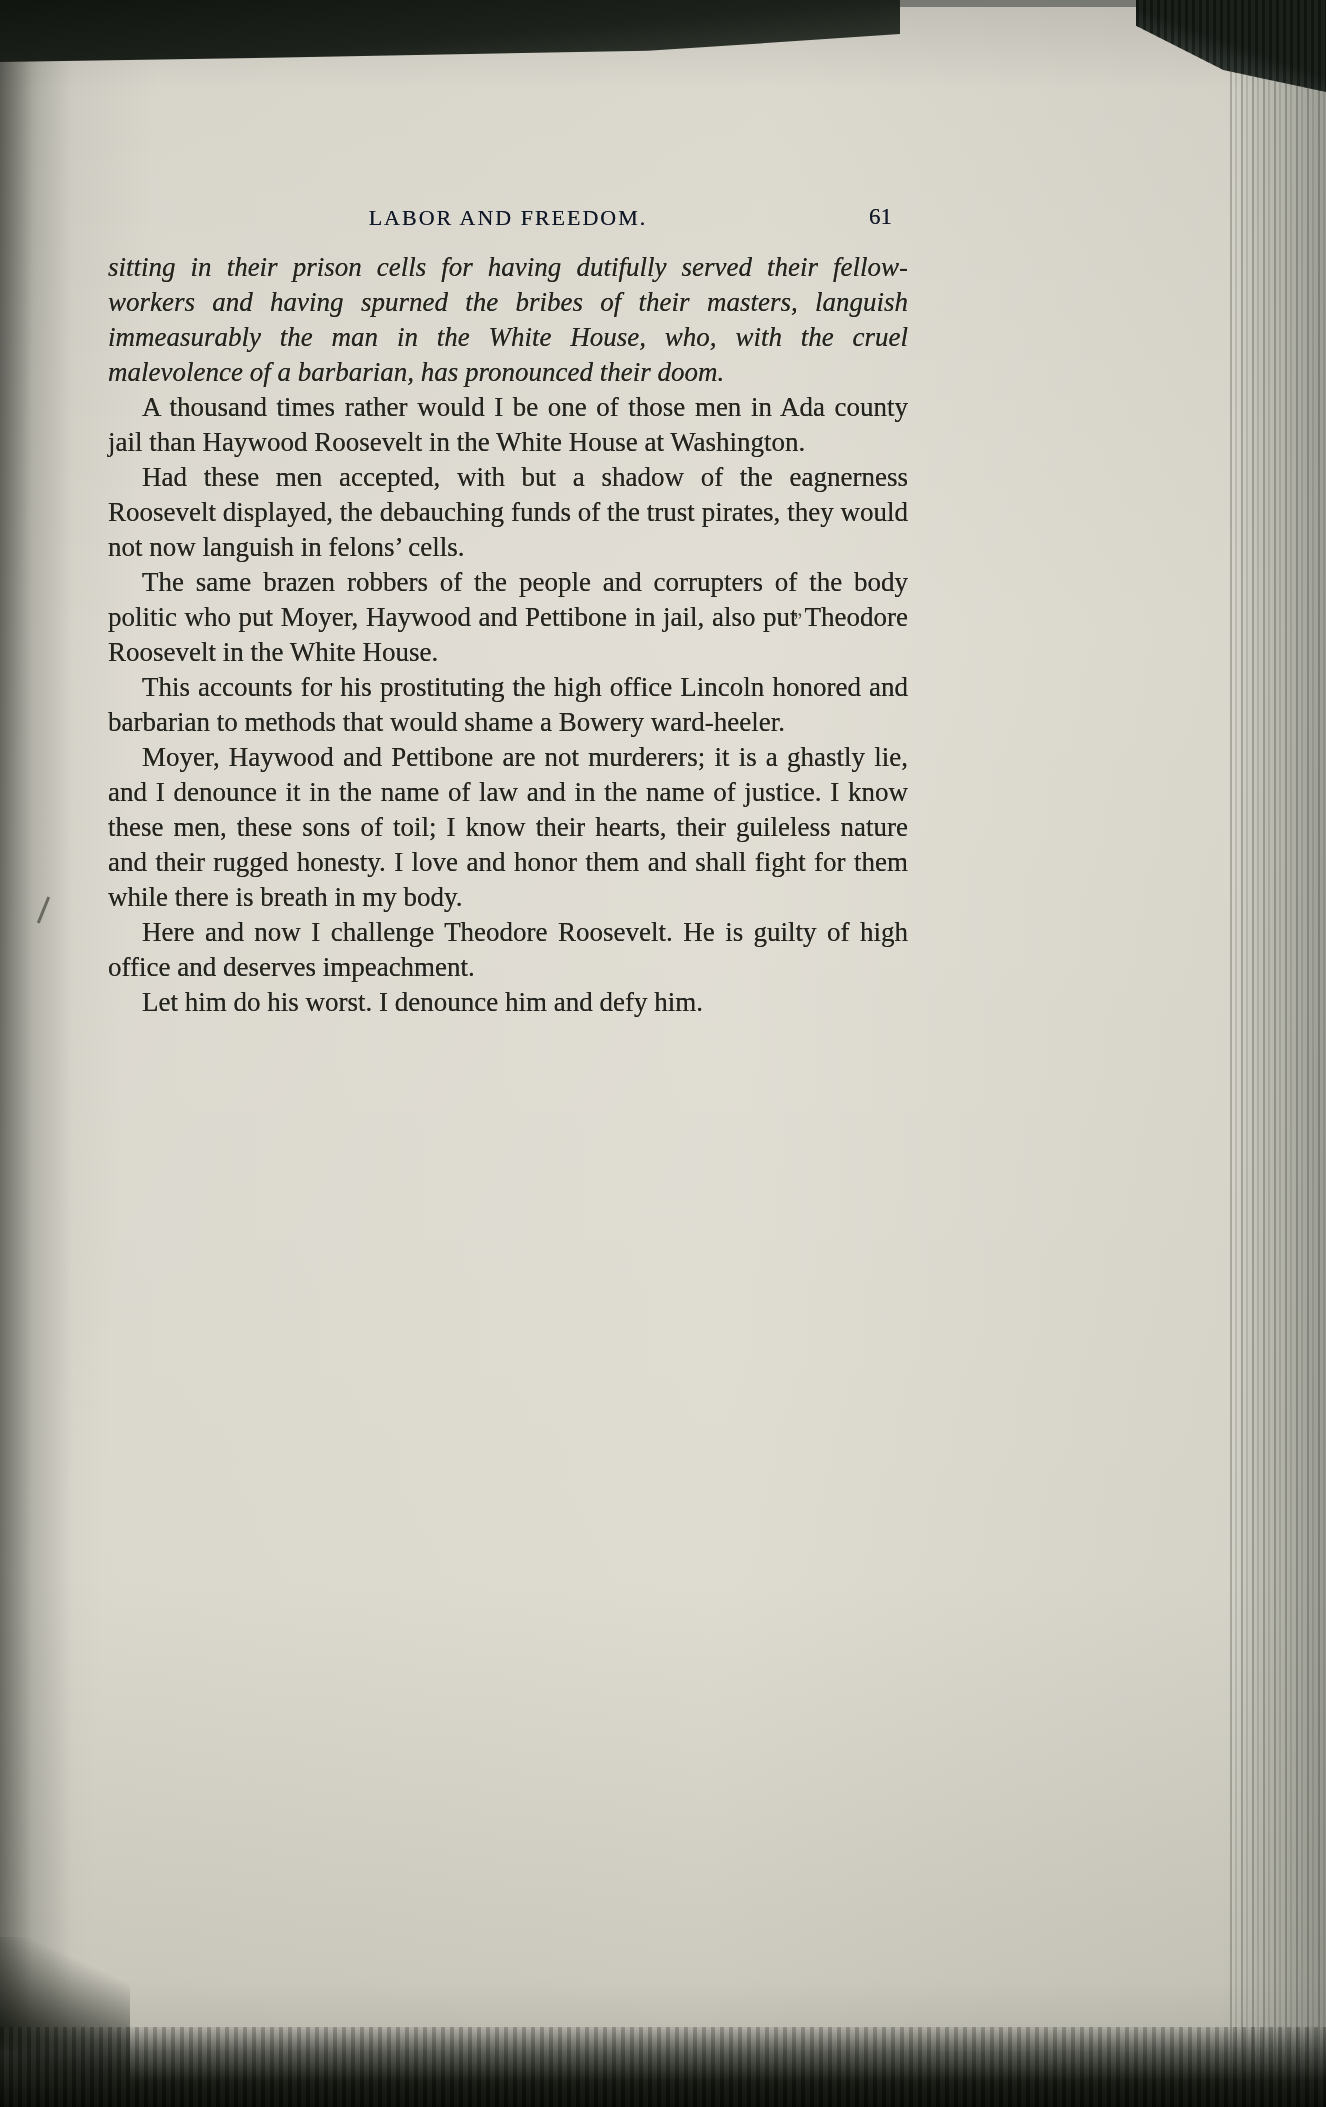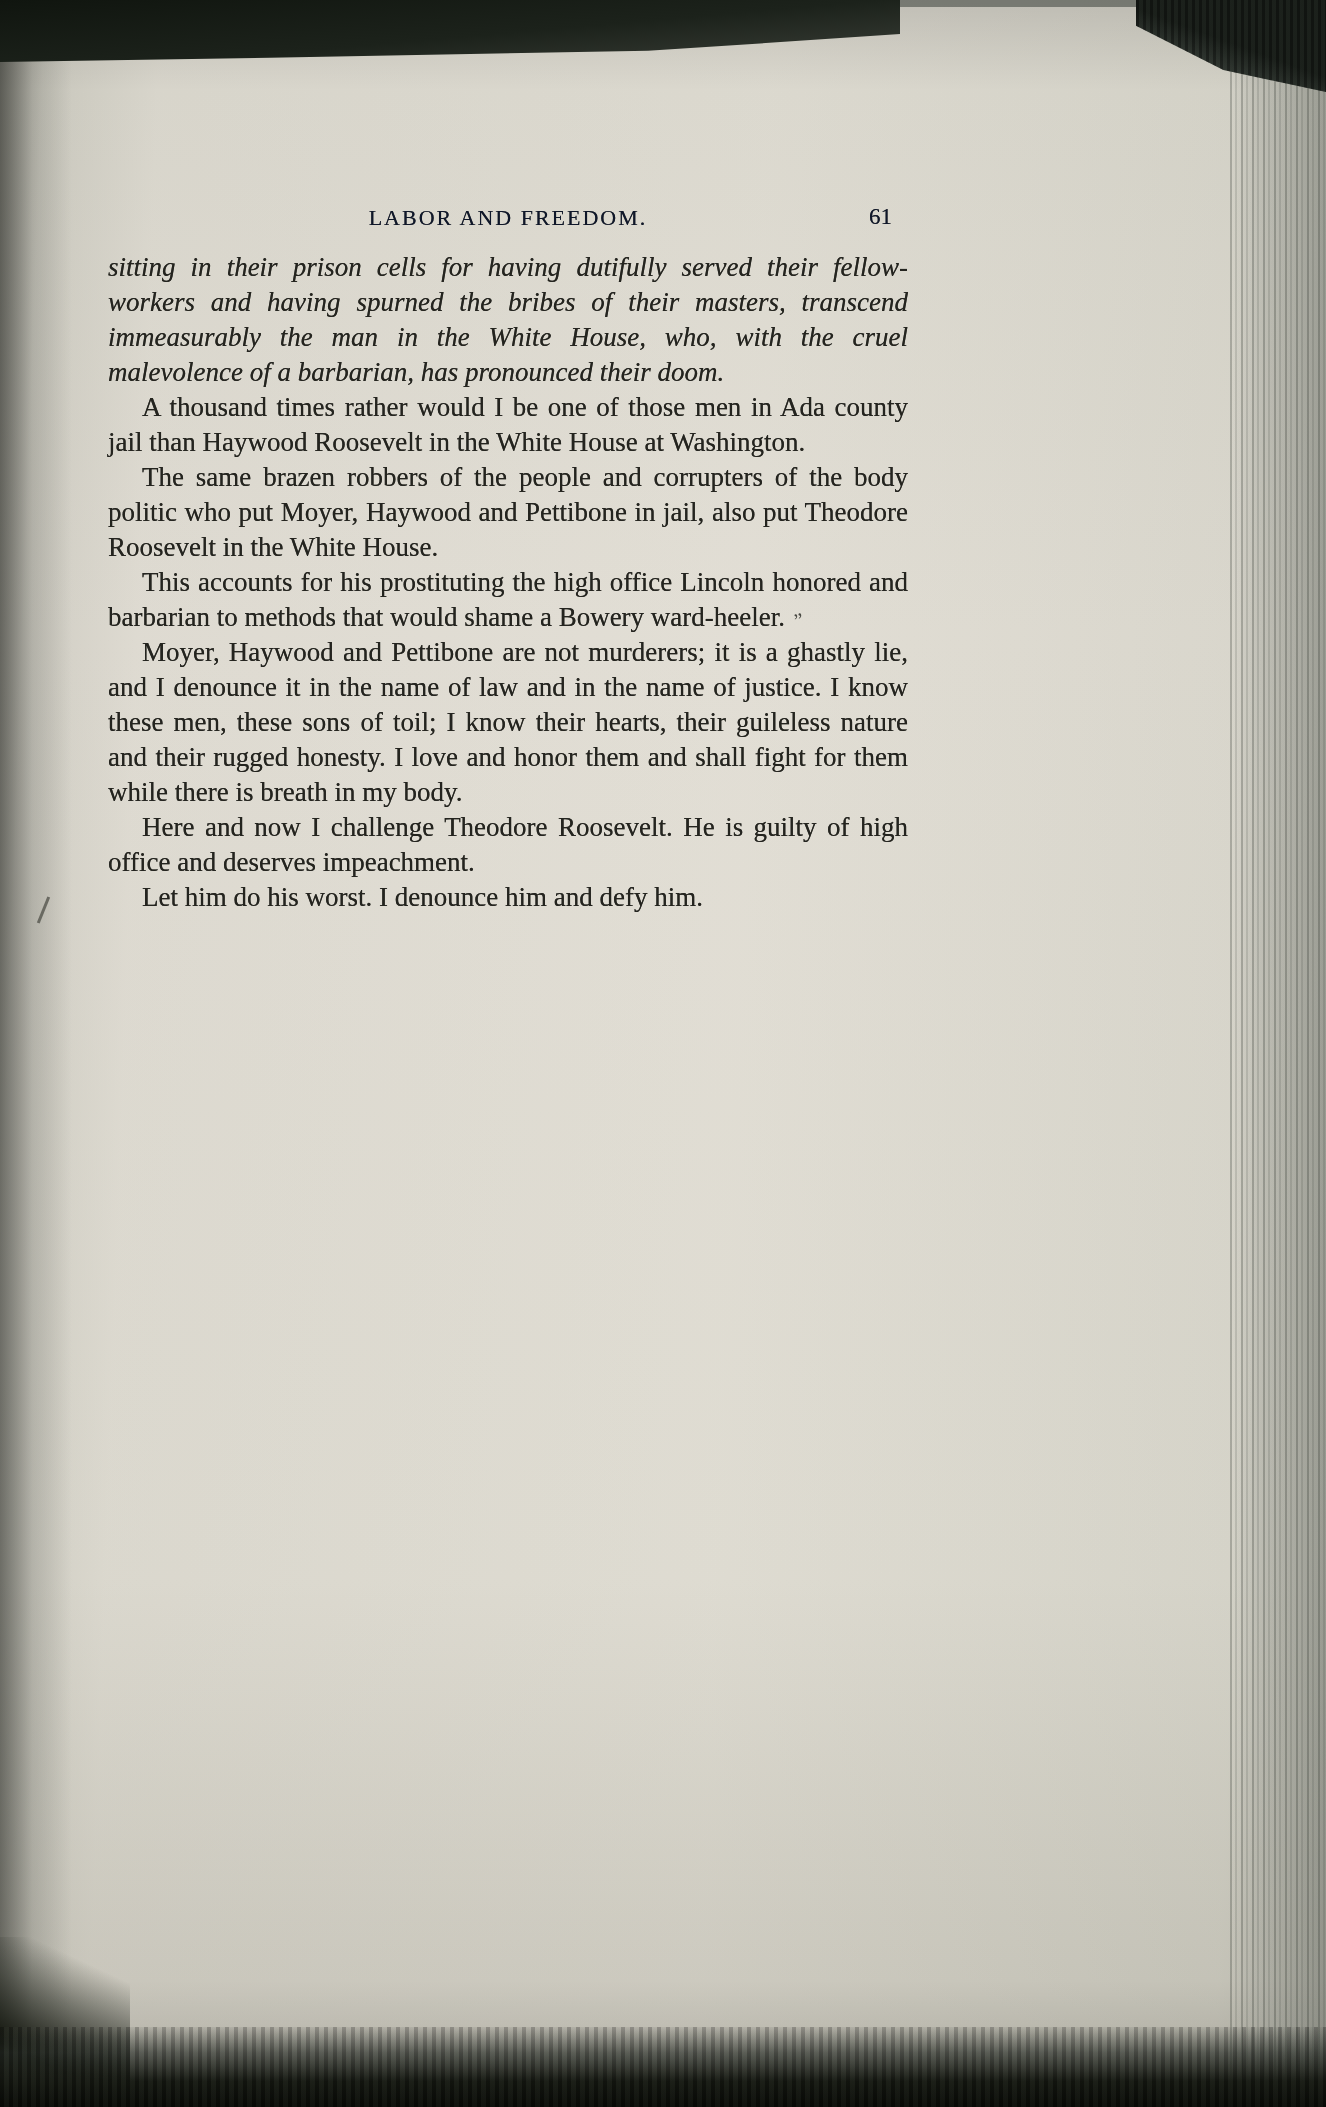--- a/index.html
+++ b/index.html
@@ -96,22 +96,23 @@
   <div class="scan-corner-bl"></div>
   <div class="scan-bottom-band"></div>
   <div class="left-mark"></div>
 
   <div class="page-text">
     <div class="header">
       <span class="title">LABOR AND FREEDOM.</span>
       <span class="pagenum">61</span>
     </div>
     <div class="body-text">
-      <p class="para no-indent italic-para">sitting in their prison cells for having dutifully served their fellow-workers and having spurned the bribes of their masters, transcend immeasurably the man in the White House, who, with the cruel malevolence of a barbarian, has pronounced their doom.</p>
+      <p class="para no-indent italic-para">sitting in their prison cells for having dutifully served their fellow-workers and having spurned the bribes of their masters, languish immeasurably the man in the White House, who, with the cruel malevolence of a barbarian, has pronounced their doom.</p>
       <p class="para">A thousand times rather would I be one of those men in Ada county jail than Haywood Roosevelt in the White House at Washington.</p>
+      <p class="para">Had these men accepted, with but a shadow of the eagnerness Roosevelt displayed, the debauching funds of the trust pirates, they would not now languish in felons’ cells.</p>
       <p class="para">The same brazen robbers of the people and corrupters of the body politic who put Moyer, Haywood and Pettibone in jail, also put Theodore Roosevelt in the White House.</p>
       <p class="para">This accounts for his prostituting the high office Lincoln honored and barbarian to methods that would shame a Bowery ward-heeler.</p>
       <p class="para">Moyer, Haywood and Pettibone are not murderers; it is a ghastly lie, and I denounce it in the name of law and in the name of justice.  I know these men, these sons of toil; I know their hearts, their guileless nature and their rugged honesty. I love and honor them and shall fight for them while there is breath in my body.</p>
       <p class="para">Here and now I challenge Theodore Roosevelt. He is guilty of high office and deserves impeachment.</p>
       <p class="para">Let him do his worst.  I denounce him and defy him.</p>
     </div>
     <span class="margin-mark">„</span>
   </div>
 </div>
 

